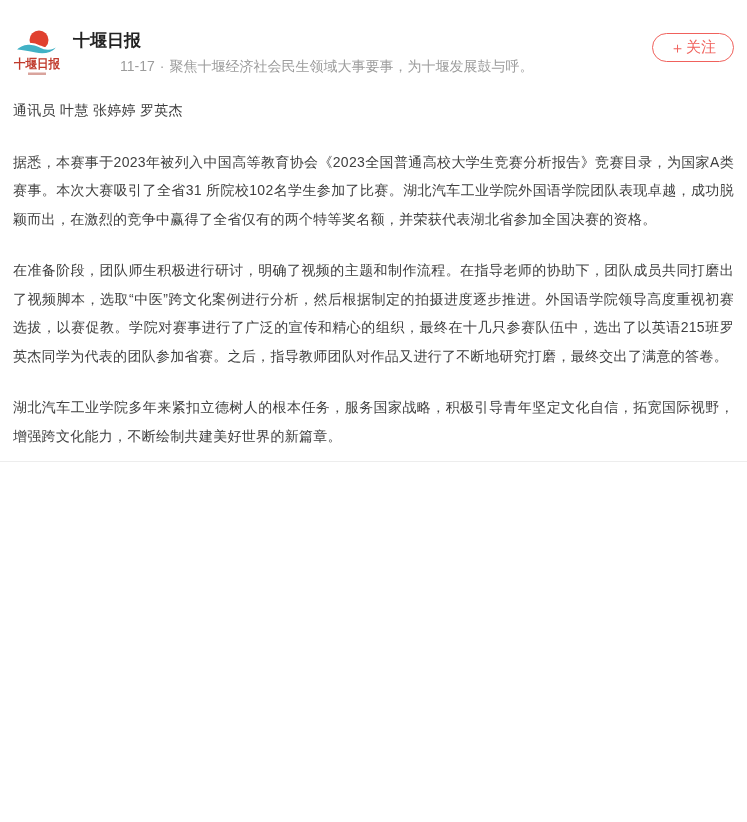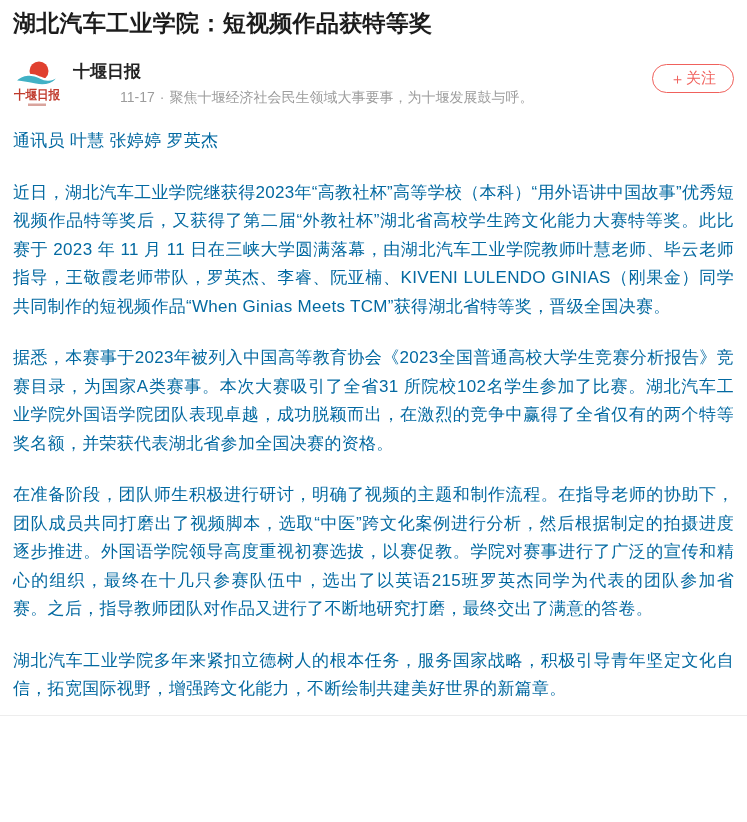--- a/index.html
+++ b/index.html
@@ -28,38 +28,37 @@
     border:1px solid #f0615c; border-radius:15px;
     background:#ffffff; color:#f0615c;
     font-size:15px; font-family:inherit;
     display:flex; align-items:center; justify-content:center; gap:1px;
     cursor:pointer; flex:0 0 auto;
   }
   .follow-btn .plus { font-size:15px; line-height:1; }
 
   .article-body { margin-top:17px; }
   .article-body p {
-    font-size:17px; line-height:28.5px; color:#0369a1;
+    font-size:14px; line-height:28.5px; color:#404040;
     text-align:justify; letter-spacing:0.3px;
     margin-bottom:23px;
   }
   .article-body p:last-child { margin-bottom:0;margin-top:13px; }
 
   .divider { border-top:1px solid #ededed; margin:11px -13px 0 -13px; height:0; }
 
   .disclaimer {
     margin-top:12px; font-size:13px; color:#b5b5b5; line-height:19px;
   }
 </style>
 </head>
 <body>
 
 <div class="page">
 
-  <h1 class="article-title">湖北汽车工业学院：短视频作品获特等奖</h1>
 
   <div class="author-row">
     <div class="avatar">
       <svg width="48" height="50" viewBox="0 0 48 50">
         <circle cx="26" cy="11" r="9.5" fill="#e0402f"></circle>
         <path d="M2 21 C10 13 20 13.5 27 17.5 C33.5 21 40.5 20 46 14.5 C43 23.5 33 27 22.5 24.5 C13 22.3 6.5 22 2 21 Z" stroke="#ffffff" stroke-width="2" fill="#41b1c5"></path>
         <text x="24" y="39" text-anchor="middle" font-size="12.5" font-weight="bold" font-family="'DejaVu Serif',serif" textLength="46" lengthAdjust="spacingAndGlyphs" fill="#c03a2c">十堰日报</text>
         <rect x="15" y="43.5" width="18" height="2.5" fill="#d9a49d"></rect>
       </svg>
     </div>
@@ -70,21 +69,20 @@
       </div>
     </div>
     <button class="follow-btn">
       <span class="plus">＋</span>
         <span>关注</span>
     </button>
   </div>
 
   <div class="article-body">
     <p>通讯员 叶慧 张婷婷 罗英杰</p>
-    <p>近日，湖北汽车工业学院继获得2023年“高教社杯”高等学校（本科）“用外语讲中国故事”优秀短视频作品特等奖后，又获得了第二届“外教社杯”湖北省高校学生跨文化能力大赛特等奖。此比赛于 2023 年 11 月 11 日在三峡大学圆满落幕，由湖北汽车工业学院教师叶慧老师、毕云老师指导，王敬霞老师带队，罗英杰、李睿、阮亚楠、KIVENI LULENDO GINIAS（刚果金）同学共同制作的短视频作品“When Ginias Meets TCM”获得湖北省特等奖，晋级全国决赛。</p>
     <p>据悉，本赛事于2023年被列入中国高等教育协会《2023全国普通高校大学生竞赛分析报告》竞赛目录，为国家A类赛事。本次大赛吸引了全省31 所院校102名学生参加了比赛。湖北汽车工业学院外国语学院团队表现卓越，成功脱颖而出，在激烈的竞争中赢得了全省仅有的两个特等奖名额，并荣获代表湖北省参加全国决赛的资格。</p>
     <p>在准备阶段，团队师生积极进行研讨，明确了视频的主题和制作流程。在指导老师的协助下，团队成员共同打磨出了视频脚本，选取“中医”跨文化案例进行分析，然后根据制定的拍摄进度逐步推进。外国语学院领导高度重视初赛选拔，以赛促教。学院对赛事进行了广泛的宣传和精心的组织，最终在十几只参赛队伍中，选出了以英语215班罗英杰同学为代表的团队参加省赛。之后，指导教师团队对作品又进行了不断地研究打磨，最终交出了满意的答卷。</p>
     <p>湖北汽车工业学院多年来紧扣立德树人的根本任务，服务国家战略，积极引导青年坚定文化自信，拓宽国际视野，增强跨文化能力，不断绘制共建美好世界的新篇章。</p>
   </div>
 
   <div class="divider"></div>
 
 
 </div>
 

